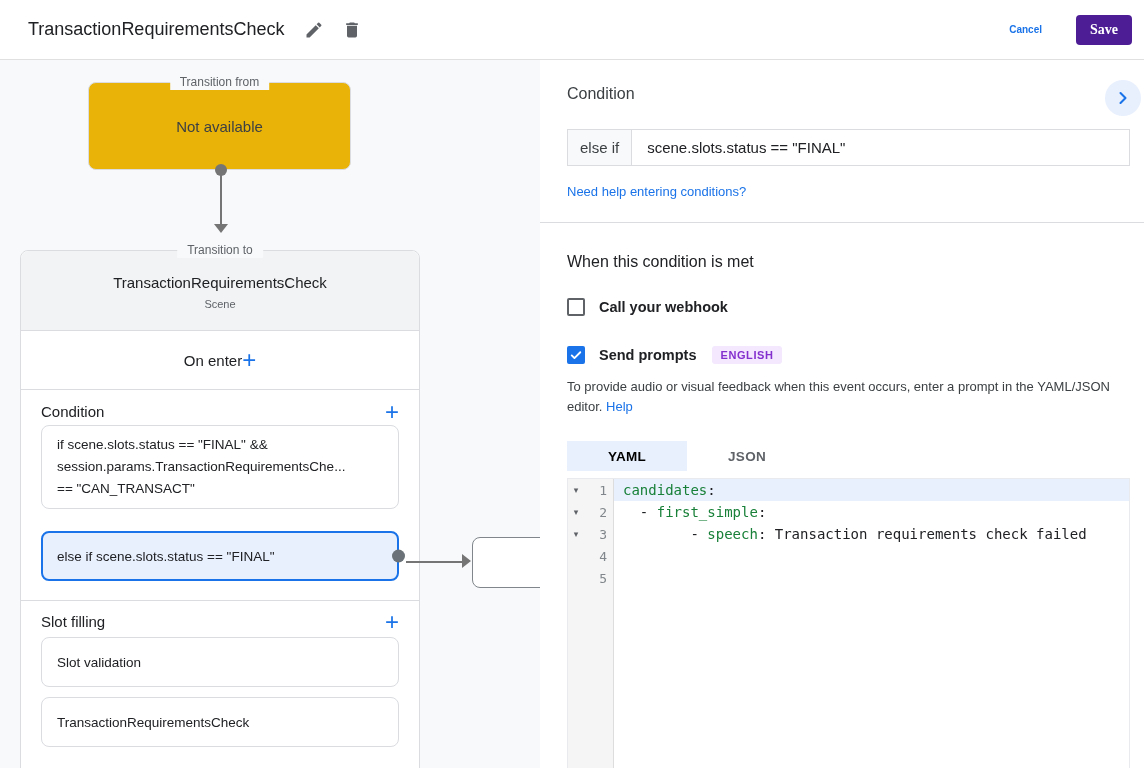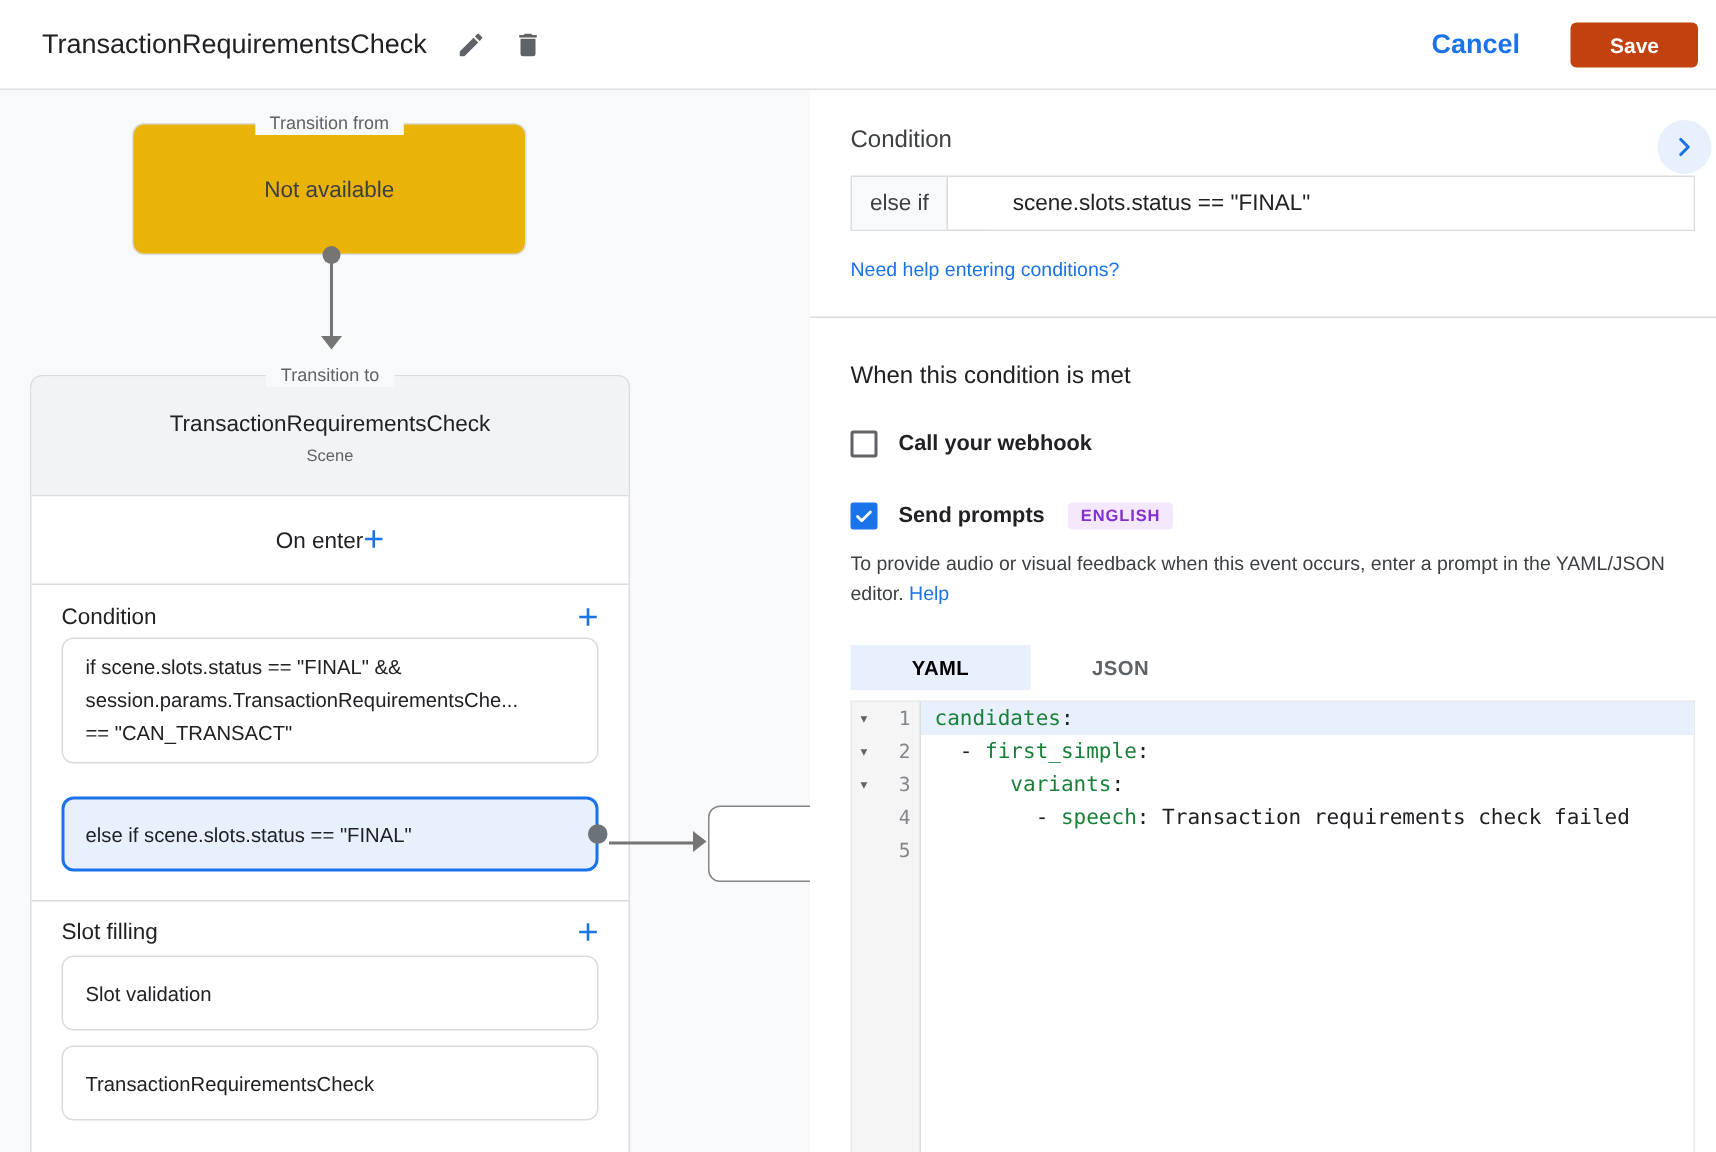--- a/index.html
+++ b/index.html
@@ -21,26 +21,26 @@
   .icon-btn {
     background: none; border: none; cursor: pointer; padding: 6px;
     display: flex; align-items: center; justify-content: center;
   }
   .icon-btn svg { fill: #5f6368; }
   .pencil-btn { margin-left: 14px; }
   .trash-btn { margin-left: 6px; }
   .topbar-spacer { flex: 1; }
   .cancel-btn {
     background: none; border: none; color: #1a73e8; font-family: inherit;
-    font-size: 18px; font-weight: 700; cursor: pointer; margin-right: 34px;
+    font-size: 10px; font-weight: 700; cursor: pointer; margin-right: 34px;
   }
   .save-btn {
-    background: #c2410c; color: #fff; border: none; border-radius: 4px;
-    font-family: Liberation Sans, sans-serif; font-size: 14px; font-weight: 700;
-    padding: 7px 26px; margin-right: 12px; cursor: pointer;
+    background: #4c1d95; color: #fff; border: none; border-radius: 4px;
+    font-family: Liberation Serif, serif; font-size: 14px; font-weight: 700;
+    padding: 7px 14px; margin-right: 12px; cursor: pointer;
   }
 
   
   .canvas {
     position: absolute; left: 0; top: 60px; width: 540px; bottom: 0;
     background: #f8f9fa; overflow: hidden;
   }
   .node-label {
     position: absolute; top: -8px; left: 50%; transform: translateX(-50%);
     background: #f8f9fa; padding: 0 10px; font-size: 12px; color: #5f6368;
@@ -125,22 +125,22 @@
     background: #fff; padding: 0 14px 0 27px; z-index: 10;
   }
   .panel-header { position: relative; margin-top: 25px; }
   .panel-title { font-size: 16px; font-weight: 400; color: #3c4043; }
   .collapse-btn {
     position: absolute; right: -11px; top: -5px; width: 36px; height: 36px;
     border-radius: 50%; background: #e8f0fe; border: none; cursor: pointer;
     display: flex; align-items: center; justify-content: center;
   }
   .cond-input-group {
-    margin-top: 14px; display: flex; height: 37px;
-    border: 1px solid #dadce0; background: #fff; gap: 28px;
+    margin-top: 26px; display: flex; height: 37px;
+    border: 1px solid #dadce0; background: #fff;
   }
   .cond-prefix {
     background: #f8f9fa; border-right: 1px solid #dadce0;
     display: flex; align-items: center; padding: 0 12px;
     font-size: 15px; color: #3c4043;
   }
   .cond-input {
     flex: 1; border: none; outline: none; padding: 0 15px;
     font-family: inherit; font-size: 15px; color: #202124;
   }
@@ -346,18 +346,17 @@
         <span class="lnum">4</span>
       </div>
       <div class="gutter-row">
         <span class="fold"></span>
         <span class="lnum">5</span>
       </div>
     </div>
     <div class="code-area">
       <div class="code-line active"><span class="k">candidates</span><span>:</span></div>
       <div class="code-line"><span>  - </span><span class="k">first_simple</span><span>:</span></div>
-      <div class="code-line"><span>      </span><span class="k">variants</span><span>:</span></div>
       <div class="code-line"><span>        - </span><span class="k">speech</span><span>: Transaction requirements check failed</span></div>
       <div class="code-line"></div>
     </div>
   </div>
 </div>
 
 </body></html>

